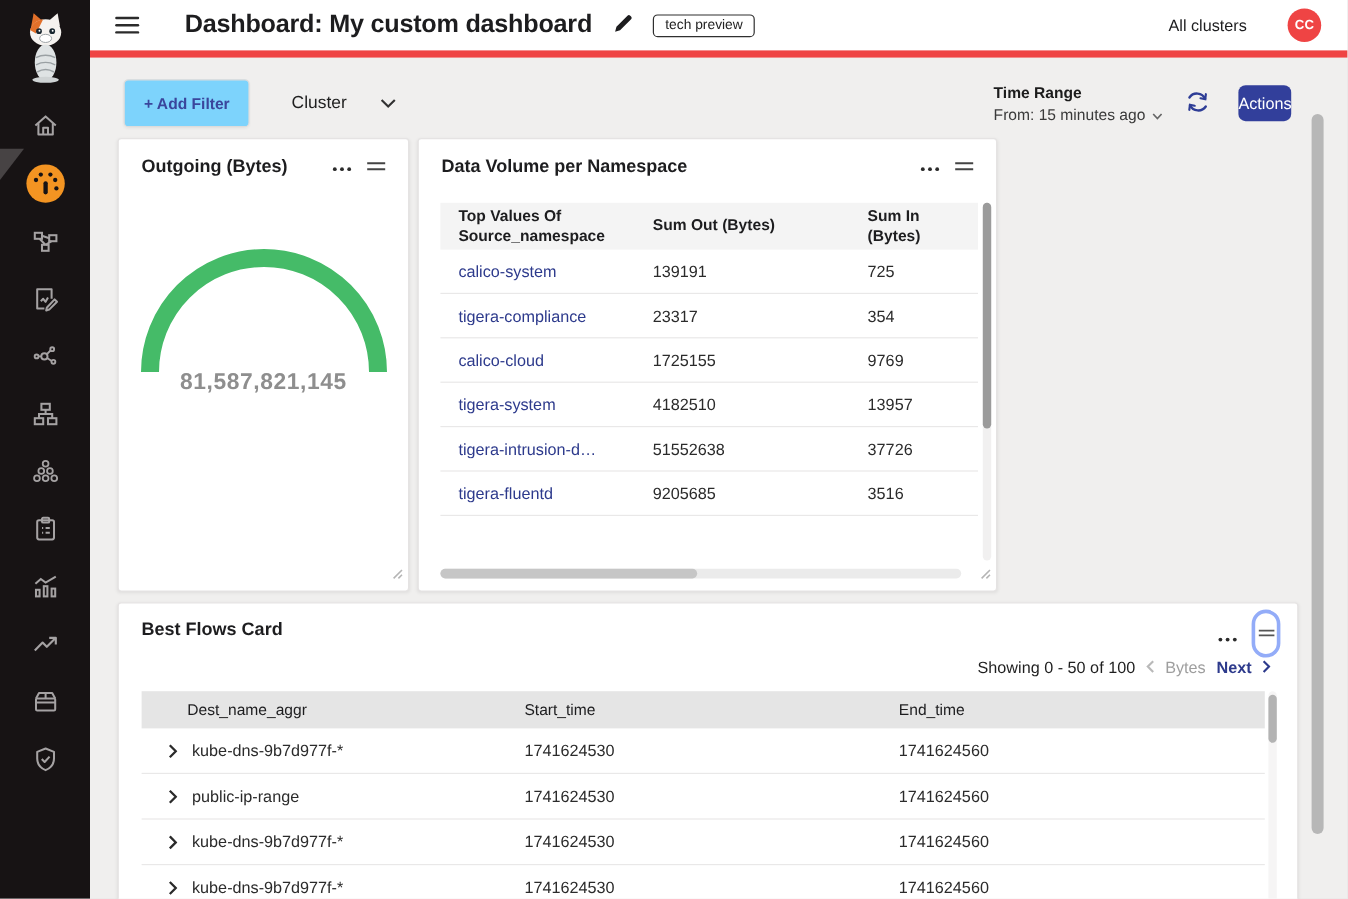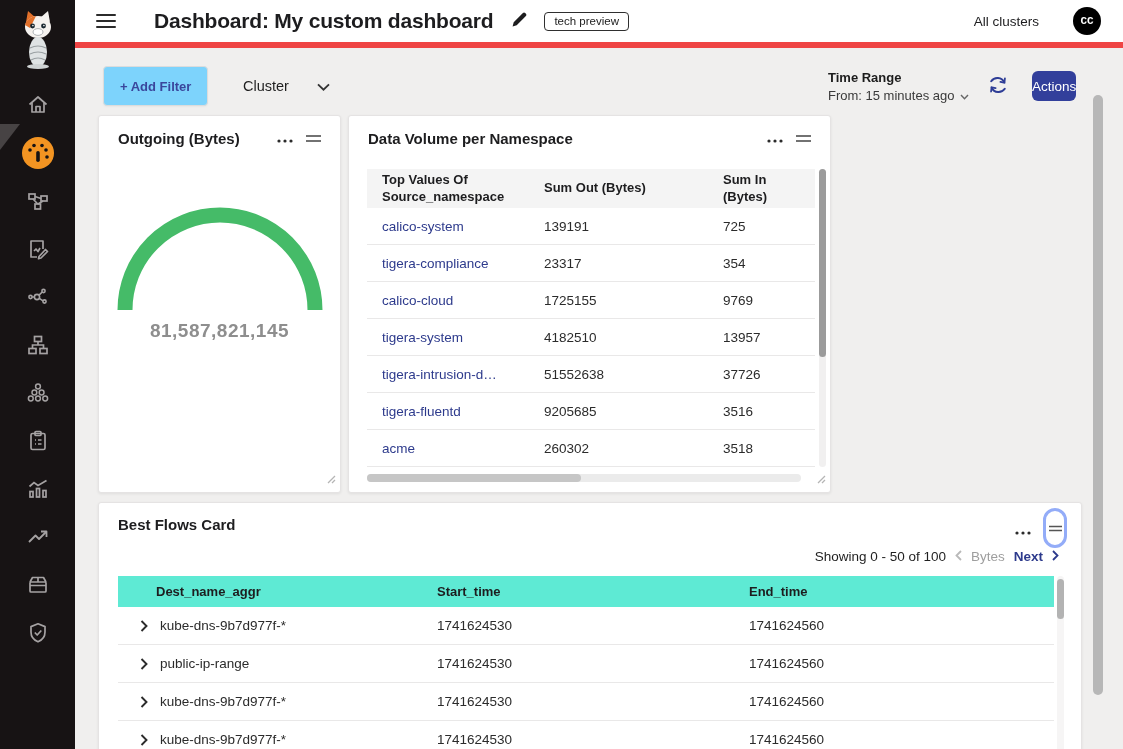--- a/index.html
+++ b/index.html
@@ -17,22 +17,22 @@
   
   .topbar { position:absolute; left:75px; top:0; width:1048px; height:48px; background:#ffffff;
             border-bottom:6px solid #ef4444; display:flex; align-items:center; z-index:4; }
   .hamburger { margin-left:21px; width:20px; height:15px; display:flex; flex-direction:column; justify-content:space-between; cursor:pointer; background:none; border:none; }
   .hamburger i { display:block; height:2.4px; background:#2b2b2b; border-radius:1px; }
   .page-title { margin-left:38px; font-size:21px; font-weight:700; color:#1d1d1f; letter-spacing:-0.2px; white-space:nowrap; }
   .pencil-btn { margin-left:18px; background:none; border:none; cursor:pointer; display:flex; }
   .badge { margin-left:16px; font-size:11.5px; color:#222; border:1.4px solid #2f2f2f; border-radius:4px; padding:2.5px 9px; background:#fff; white-space:nowrap; }
   .tb-spacer { flex:1; }
   .all-clusters { font-size:13.5px; color:#1d1d1f; cursor:pointer; }
-  .avatar { margin-left:34px; margin-right:22px; width:28px; height:28px; border-radius:50%; background:#000000;
-            color:#fff; font-size:11px; font-weight:700; display:flex; align-items:center; justify-content:center; cursor:pointer;font-family:Liberation Mono, monospace; }
+  .avatar { margin-left:34px; margin-right:22px; width:28px; height:28px; border-radius:50%; background:#ef4444;
+            color:#fff; font-size:11px; font-weight:700; display:flex; align-items:center; justify-content:center; cursor:pointer; }
 
   
   .main { position:absolute; left:75px; top:48px; width:1048px; height:701px; }
 
   .add-filter { position:absolute; left:28px; top:18px; height:40px; padding:0 16px; background:#7dd3fc;
                 border:1px solid #dcdcdc; border-radius:4px; color:#3a469c; font-size:13px; font-weight:600;
                 cursor:pointer; box-shadow:0 1px 2px rgba(0,0,0,0.04); font-family:inherit; }
   .cluster-select { position:absolute; left:160px; top:18px; height:40px; display:flex; align-items:center; gap:28px;
                     padding:0 8px; cursor:pointer; font-size:14.5px; color:#1f1f1f; }
   .time-range { position:absolute; left:753px; top:22px; }
@@ -44,21 +44,21 @@
 
   
   .card { position:absolute; background:#fff; border:1px solid #e5e3e3; border-radius:3px; box-shadow:0 1px 3px rgba(0,0,0,0.07); }
   .card-head { display:flex; align-items:center; padding:13px 16px 0 19px; }
   .card-title { flex:1; font-size:15px; font-weight:700; color:#1d1d1f; }
   .icon-btn { background:none; border:none; cursor:pointer; display:flex; align-items:center; padding:2px; }
   .resize-handle { position:absolute; right:4px; bottom:4px; cursor:nwse-resize; }
 
   #card-outgoing { left:23px; top:67px; width:243px; height:378px; }
   .gauge-wrap { position:absolute; left:15px; top:82px; width:212px; }
-  .gauge-value { position:absolute; left:0; top:204px; width:100%; text-align:center;
+  .gauge-value { position:absolute; left:0; top:192px; width:100%; text-align:center;
                  font-size:19px; font-weight:700; color:#8e8e8e; letter-spacing:0.5px; }
 
   #card-namespace { left:273px; top:67px; width:483px; height:378px; }
   .dv-table { position:absolute; left:18px; top:53px; width:448px; }
   .dv-head, .dv-row { display:grid; grid-template-columns:149px 151px 1fr; align-items:center;gap:28px; }
   .dv-head { height:39px; background:#f4f4f4; font-size:13px; font-weight:700; color:#1d1d1f; line-height:1.25; }
   .dv-head > span:first-child, .dv-row > :first-child { padding-left:15px; }
   .dv-head > span { padding-right:12px; }
   .dv-row { height:37px; border-bottom:1px solid #e9e8e8; font-size:13.5px; color:#2b2b2b; }
   .dv-link { color:#2d3a8c; font-weight:400; text-decoration:none; cursor:pointer; white-space:nowrap; overflow:hidden; text-overflow:ellipsis; }
@@ -70,21 +70,21 @@
   #card-flows { left:23px; top:454px; width:984px; height:400px; }
   .drag-pill { position:absolute; right:14px; top:5px; width:24px; height:40px; border:3px solid #93acf8; border-radius:12px;
                background:#fff; display:flex; align-items:center; justify-content:center; cursor:grab; }
   .flows-dots { position:absolute; right:48px; top:18px; }
   .pager { position:absolute; right:22px; top:46px; display:flex; align-items:center; gap:9px; font-size:13.5px; }
   .pager .showing { color:#1f1f1f; }
   .pager .prev { color:#9e9e9e; cursor:default; }
   .pager .next { color:#2d3a8c; font-weight:700; cursor:pointer; }
   .bf-table { position:absolute; left:19px; top:73px; width:936px; }
   .bf-head, .bf-row { display:grid; grid-template-columns:319px 312px 1fr; align-items:center; }
-  .bf-head { height:31px; background:#5eead4; font-size:13px; font-weight:700; color:#1d1d1f; }
+  .bf-head { height:31px; background:#e5e5e5; font-size:13px; font-weight:400; color:#1d1d1f; }
   .bf-head > span:first-child { padding-left:38px; }
   .bf-row { height:38px; border-bottom:1px solid #e9e8e8; font-size:13.5px; color:#2b2b2b; }
   .bf-dest { position:relative; padding-left:42px; display:flex; align-items:center; }
   .bf-chevron { position:absolute; left:22px; top:50%; transform:translateY(-50%); display:flex; cursor:pointer; }
   .bf-vscroll { position:absolute; left:958px; top:73px; width:7px; height:260px; background:#f6f5f5; border-radius:4px; }
   .bf-vscroll .thumb { position:absolute; left:0; top:3px; width:7px; height:40px; background:#b3b3b3; border-radius:4px; }
 
   .page-scrollbar { position:absolute; left:1016px; top:0; width:14px; height:701px; }
   .page-scrollbar .thumb { position:absolute; left:2px; top:47px; width:10px; height:600px; background:#b7b7b7; border-radius:5px; }
 </style>
@@ -373,25 +373,20 @@
         <div class="dv-row">
           <a class="dv-link">tigera-intrusion-d…</a>
           <span>51552638</span>
           <span>37726</span>
         </div>
         <div class="dv-row">
           <a class="dv-link">tigera-fluentd</a>
           <span>9205685</span>
           <span>3516</span>
         </div>
-        <div class="dv-row">
-          <a class="dv-link">acme</a>
-          <span>260302</span>
-          <span>3518</span>
-        </div>
         <div class="dv-vscroll">
             <div class="thumb"></div>
           </div>
       </div>
 
       <div class="dv-hscroll">
           <div class="thumb"></div>
         </div>
       <span class="resize-handle">
         <svg width="9" height="9" viewBox="0 0 9 9" stroke="#b5b5b5" stroke-width="1.3">

